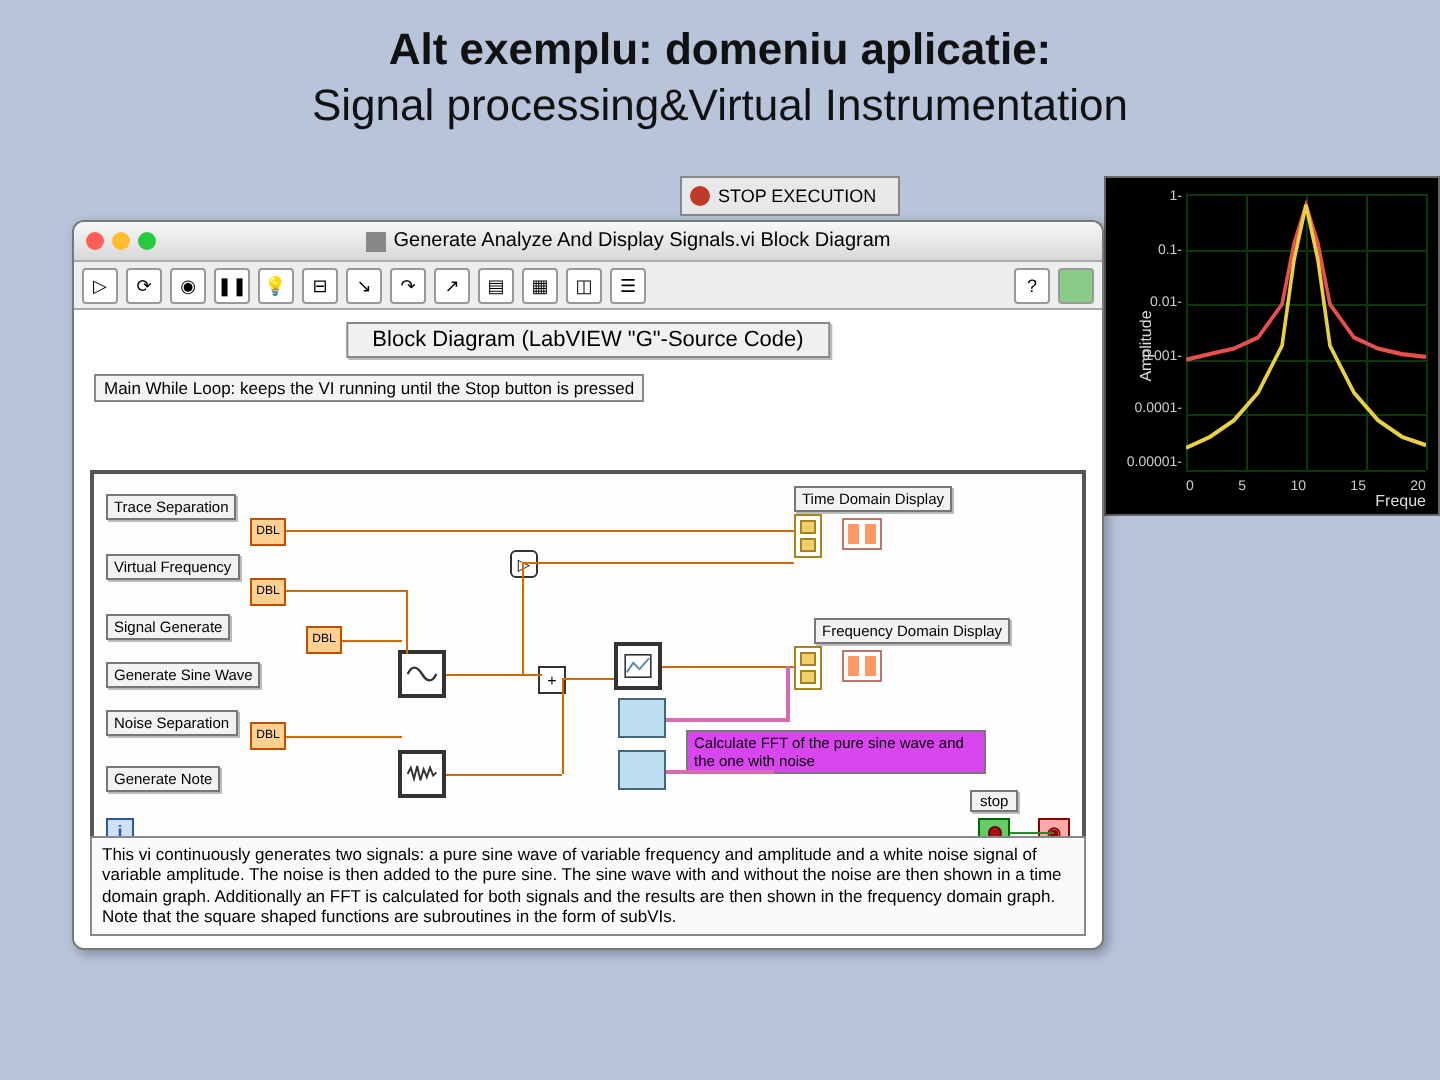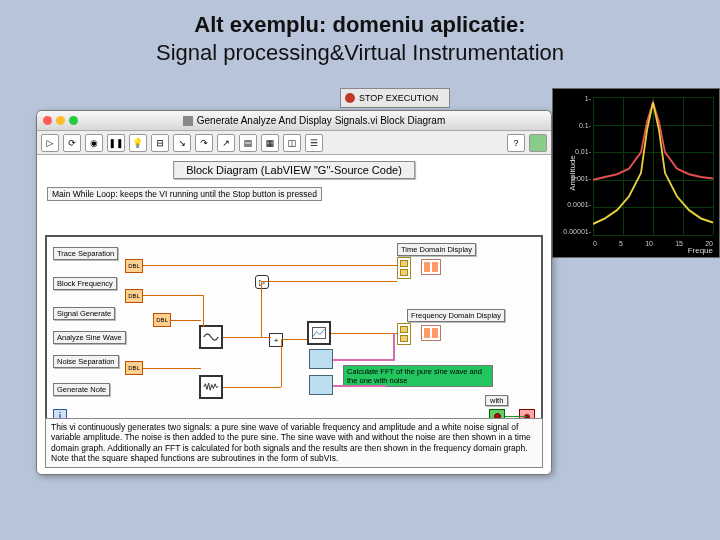--- a/index.html
+++ b/index.html
@@ -253,21 +253,21 @@
   .graph-term {
     position:absolute; width:20px; height:16px;
     border:1px solid #b76; background:#fff;
   }
   .graph-term::after{
     content:''; position:absolute; left:2px; top:2px; right:2px; bottom:2px;
     background: linear-gradient(90deg,#f96 0%,#f96 40%,#fff 40%,#fff 60%,#f96 60%);
   }
   .comment-box {
     position:absolute;
-    border:1px solid #777; background:#22c55e;
+    border:1px solid #777; background:#d946ef;
     font-size:7.5px; padding:1px 3px;
   }
   .desc {
     position:absolute;
     left: 8px; right: 8px; bottom: 6px;
     border:1px solid #888;
     background:#fafafa;
     font-size: 8.5px;
     padding: 3px 5px;
     line-height: 1.25;
@@ -355,27 +355,27 @@
 
   <div class="canvas">
     <div class="header-label">Block Diagram (LabVIEW "G"-Source Code)</div>
     <div class="loop-label">Main While Loop: keeps the VI running until the Stop button is pressed</div>
 
     <div class="while-loop">
 
       <div class="ctrl" style="top:10px;left:6px">Trace Separation</div>
       <div class="term" style="top:22px;left:78px">DBL</div>
 
-      <div class="ctrl" style="top:40px;left:6px">Block Frequency</div>
+      <div class="ctrl" style="top:40px;left:6px">Virtual Frequency</div>
       <div class="term" style="top:52px;left:78px">DBL</div>
 
       <div class="ctrl" style="top:70px;left:6px">Signal Generate</div>
       <div class="term" style="top:76px;left:106px">DBL</div>
 
-      <div class="ctrl" style="top:94px;left:6px">Analyze Sine Wave</div>
+      <div class="ctrl" style="top:94px;left:6px">Generate Sine Wave</div>
 
       <div class="ctrl" style="top:118px;left:6px">Noise Separation</div>
       <div class="term" style="top:124px;left:78px">DBL</div>
 
       <div class="ctrl" style="top:146px;left:6px">Generate Note</div>
 
       <div class="iter-box" style="bottom:6px;left:6px">i</div>
 
       <div class="subvi" style="top:88px;left:152px">
         <svg viewBox="0 0 20 20">
@@ -403,21 +403,21 @@
       <div class="graph-term" style="top:22px;left:374px"></div>
 
       <div class="ctrl" style="top:72px;left:360px">Frequency Domain Display</div>
       <div class="bundle" style="top:86px;left:350px"></div>
       <div class="graph-term" style="top:88px;left:374px"></div>
 
       <div class="express-node" style="top:112px;left:262px"></div>
       <div class="express-node" style="top:138px;left:262px"></div>
       <div class="comment-box" style="top:128px;left:296px;width:150px">Calculate FFT of the pure sine wave and the one with noise</div>
 
-      <div class="ctrl" style="top:158px;left:438px;padding:0 4px">with</div>
+      <div class="ctrl" style="top:158px;left:438px;padding:0 4px">stop</div>
       <div class="stop-node" style="top:172px;left:442px">
           <span class="c"></span>
         </div>
       <div class="stop-cond" style="bottom:6px;right:6px">◉</div>
 
       <div class="wire h" style="top:28px;left:96px;width:254px"></div>
       <div class="wire h" style="top:58px;left:96px;width:60px"></div>
       <div class="wire v" style="top:58px;left:156px;height:32px"></div>
       <div class="wire h" style="top:83px;left:124px;width:30px"></div>
       <div class="wire h" style="top:100px;left:176px;width:48px"></div>

